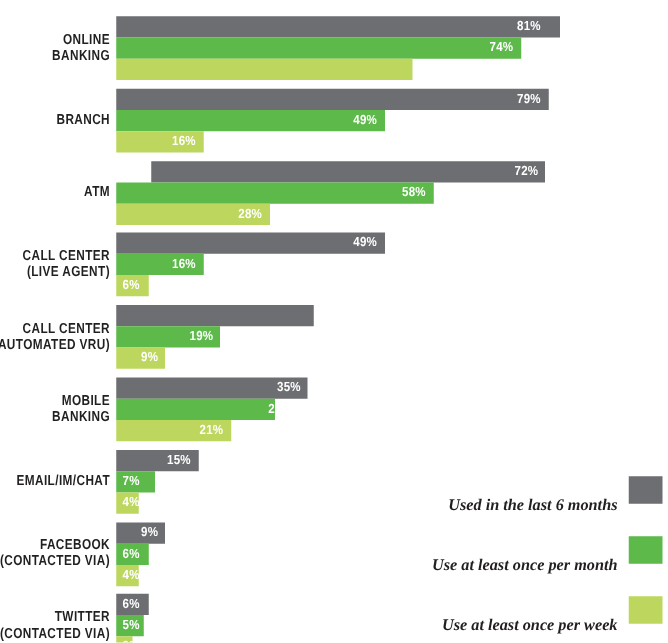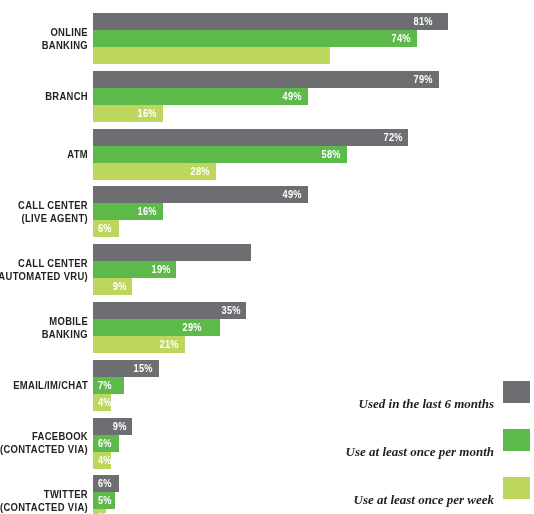--- a/index.html
+++ b/index.html
@@ -174,21 +174,21 @@
           </div>
           <div class="bar" style="width: 70.08px;">
             <div class="fill" style="width: 70.08px; background: rgb(189, 215, 94);"></div>
             <span class="val inside-right">16%</span>
           </div>
         </div>
       </div>
       <div class="bar-group" style="top: 128.6px; height: 51px;">
         <div class="cat-label" style="top: 19px;">ATM</div>
         <div class="bars">
-          <div class="bar" style="width: 315.36px;">
+          <div class="bar" style="width: 315.36px; margin-left: 28px;">
             <div class="fill" style="width: 315.36px; background: rgb(109, 110, 113);"></div>
             <span class="val inside-right">72%</span>
           </div>
           <div class="bar" style="width: 254.04px;">
             <div class="fill" style="width: 254.04px; background: rgb(92, 185, 74);"></div>
             <span class="val inside-right">58%</span>
           </div>
           <div class="bar" style="width: 122.64px;">
             <div class="fill" style="width: 122.64px; background: rgb(189, 215, 94);"></div>
             <span class="val inside-right">28%</span>
@@ -232,21 +232,21 @@
         </div>
       </div>
       <div class="bar-group" style="top: 302px; height: 51px;">
         <div class="cat-label" style="top: 12.5px;">MOBILE
 BANKING</div>
         <div class="bars">
           <div class="bar" style="width: 153.3px;">
             <div class="fill" style="width: 153.3px; background: rgb(109, 110, 113);"></div>
             <span class="val inside-right">35%</span>
           </div>
-          <div class="bar" style="width: 115px;">
+          <div class="bar" style="width: 115px; padding-left: 32px;">
             <div class="fill" style="width: 127.02px; background: rgb(92, 185, 74);"></div>
             <span class="val inside-right">29%</span>
           </div>
           <div class="bar" style="width: 91.98px; text-decoration: underline;">
             <div class="fill" style="width: 91.98px; background: rgb(189, 215, 94);"></div>
             <span class="val inside-right">21%</span>
           </div>
         </div>
       </div>
       <div class="bar-group" style="top: 359.8px; height: 51px;">

